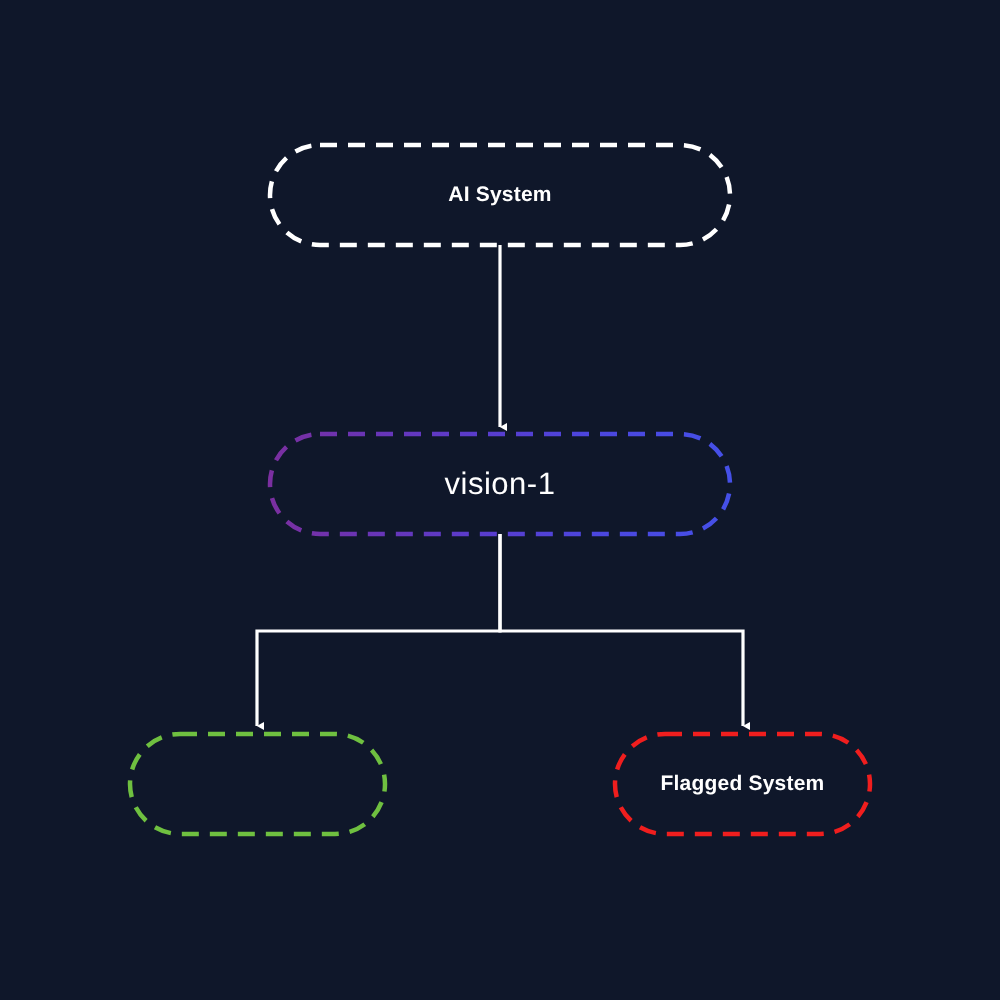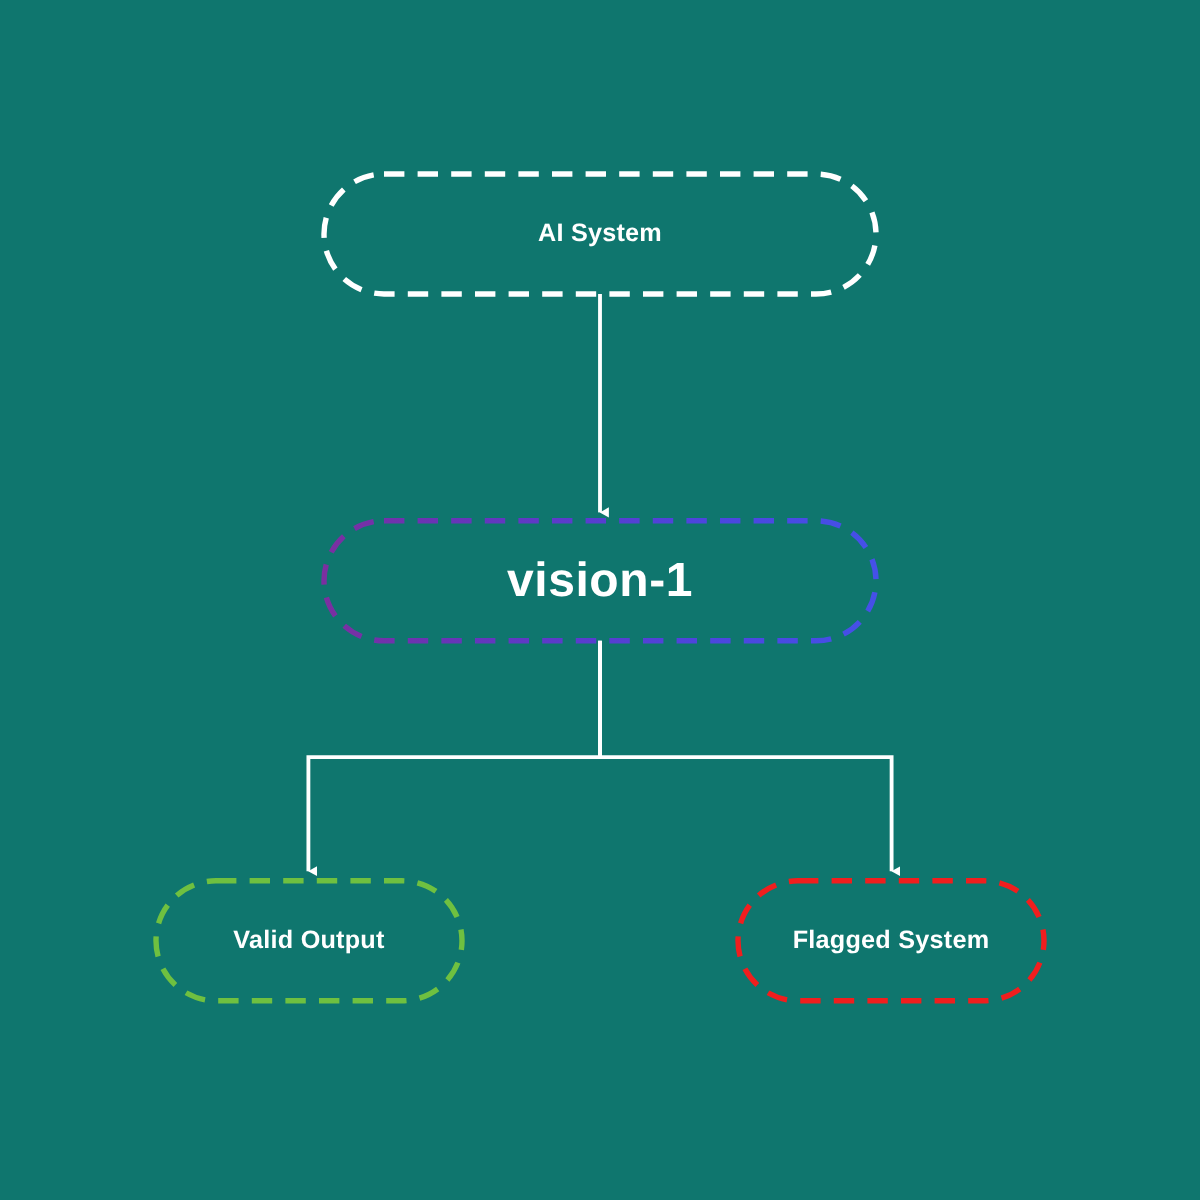--- a/index.html
+++ b/index.html
@@ -10,21 +10,21 @@
   body {
     width: 1000px;
     height: 1000px;
     overflow: hidden;
     font-family: "Liberation Sans", sans-serif;
   }
   #diagram-root {
     position: relative;
     width: 1000px;
     height: 1000px;
-    background: #0f766e;
+    background: #0f172a;
   }
   #flow-svg {
     position: absolute;
     left: 0;
     top: 0;
     width: 1000px;
     height: 1000px;
     display: block;
   }
   .node-label {
@@ -36,22 +36,22 @@
     white-space: nowrap;
     pointer-events: none;
     text-rendering: geometricPrecision;
   }
   .label-bold {
     font-weight: bold;
     font-size: 21px;
     letter-spacing: 0.2px;
   }
   .label-large {
-    font-weight: 700;
-    font-size: 40px;
+    font-weight: 400;
+    font-size: 31px;
     letter-spacing: 0.5px;
   }
 </style>
 </head>
 <body>
 
 <div id="diagram-root">
 
   <svg id="flow-svg" viewBox="0 0 1000 1000" xmlns="http://www.w3.org/2000/svg">
     <defs>
@@ -79,17 +79,16 @@
 
     <path d="M 500 534 L 500 631 L 257 631 L 257 726" fill="none" stroke="#ffffff" stroke-width="3.2" stroke-linejoin="miter" marker-end="url(#arrowWhite)"></path>
 
     <path d="M 500 534 L 500 631 L 743 631 L 743 726" fill="none" stroke="#ffffff" stroke-width="3.2" stroke-linejoin="miter" marker-end="url(#arrowWhite)"></path>
   </svg>
 
   <div class="node-label label-bold" style="left:270px; top:145px; width:460px; height:100px;">AI System</div>
 
   <div class="node-label label-large" style="left:270px; top:434px; width:460px; height:100px;">vision-1</div>
 
-  <div class="node-label label-bold" style="left:130px; top:734px; width:255px; height:100px;">Valid Output</div>
 
   <div class="node-label label-bold" style="left:615px; top:734px; width:255px; height:100px;">Flagged System</div>
 
 </div>
 
 </body></html>

